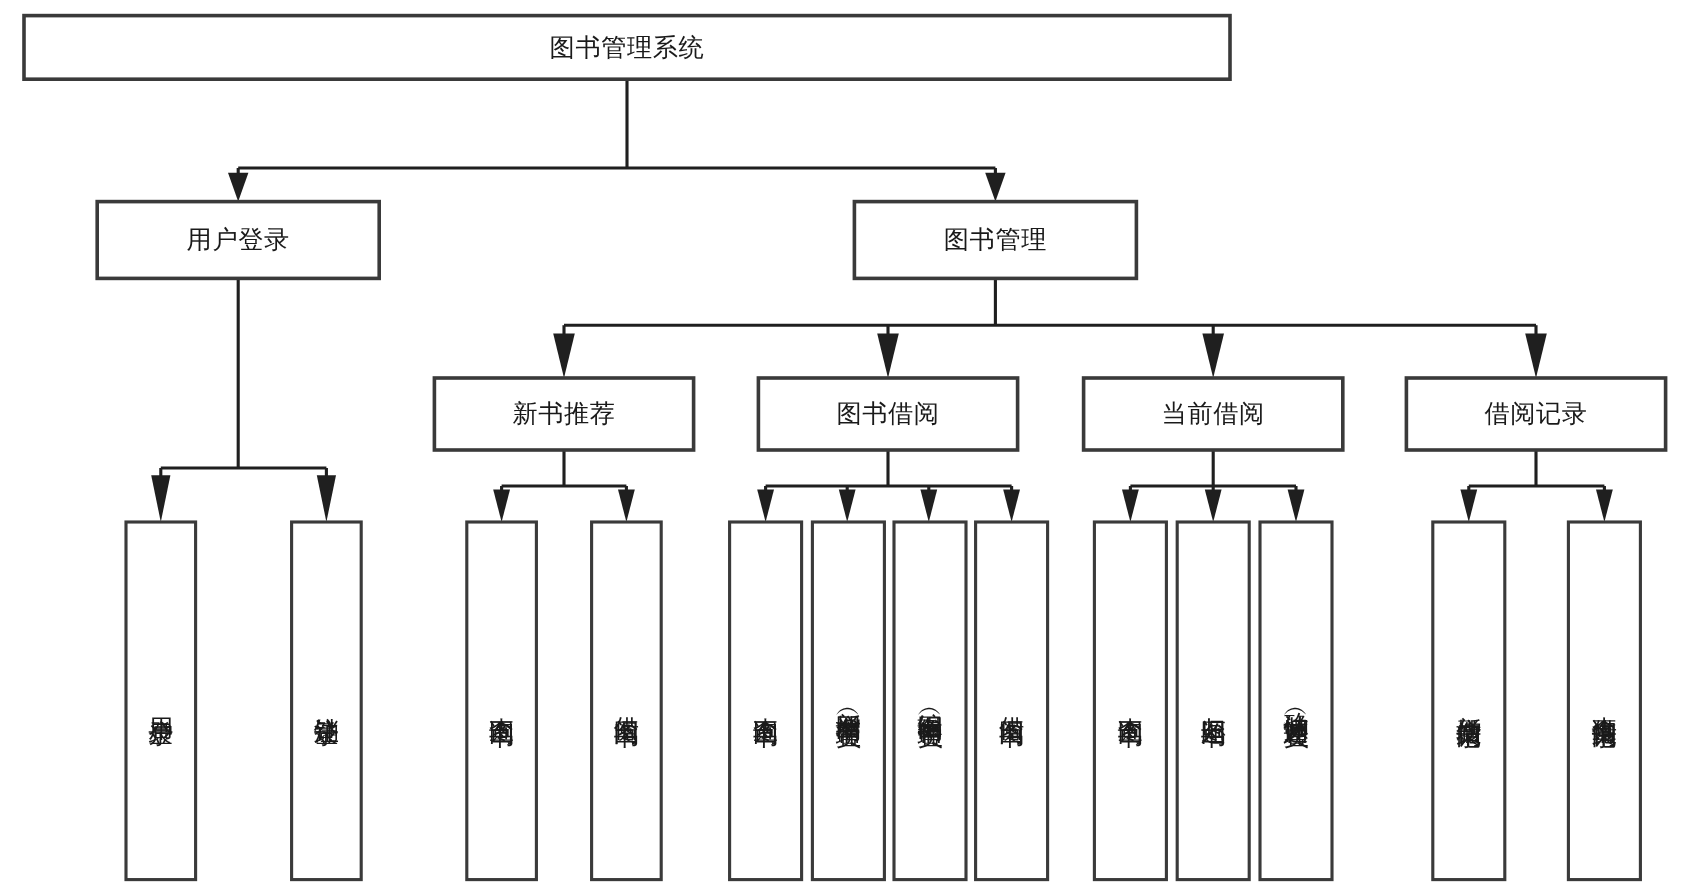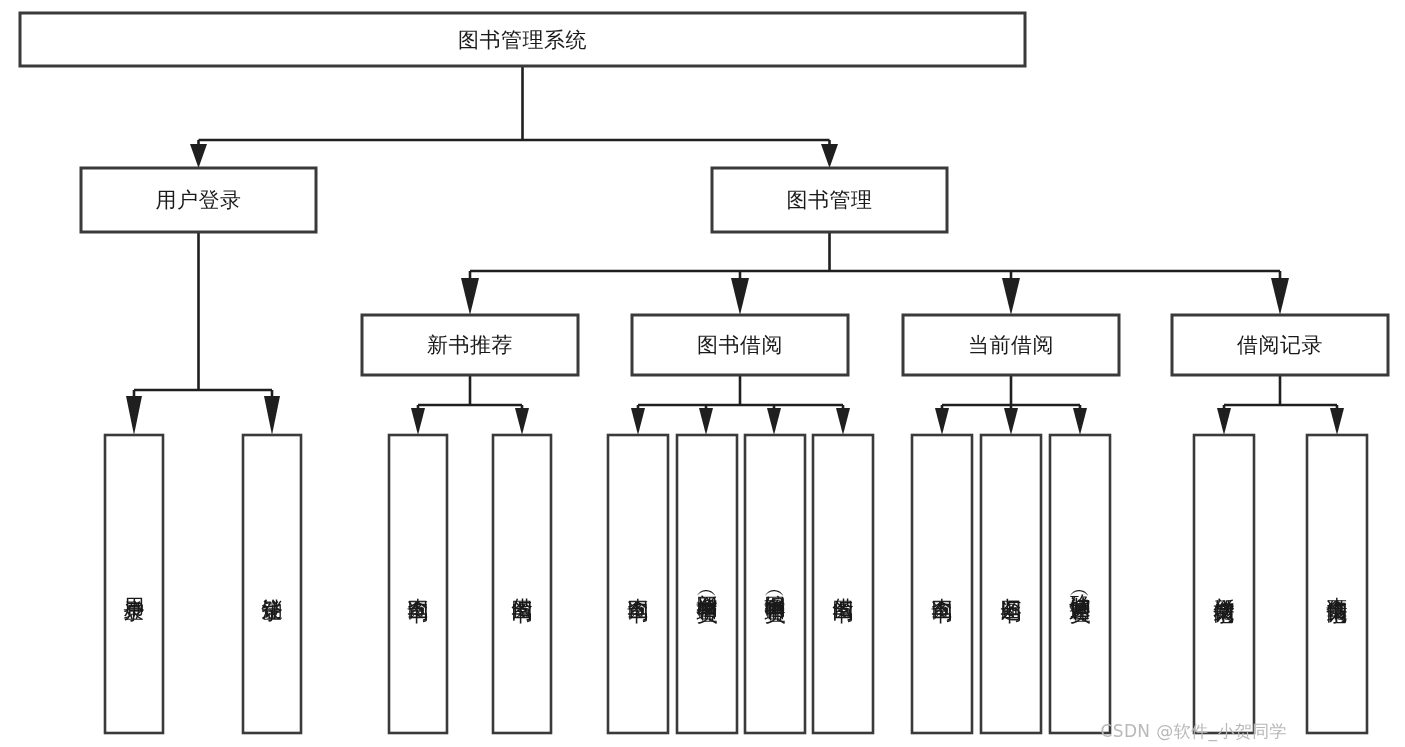--- a/index.html
+++ b/index.html
@@ -240,14 +240,13 @@
   <div class="leaf-label" style="left:745px; top:435px; width:60px; height:298px;">编辑图书（管理员）</div>
   <div class="leaf-label" style="left:813px; top:435px; width:60px; height:298px;">借阅图书</div>
 
   <div class="leaf-label" style="left:912px; top:435px; width:60px; height:298px;">查询图书</div>
   <div class="leaf-label" style="left:981px; top:435px; width:60px; height:298px;">归还图书</div>
   <div class="leaf-label" style="left:1050px; top:435px; width:60px; height:298px;">确认归还（管理员）</div>
 
   <div class="leaf-label" style="left:1194px; top:435px; width:60px; height:298px;">新增借阅记录</div>
   <div class="leaf-label" style="left:1307px; top:435px; width:60px; height:298px;">查询借阅记录</div>
 
-  <div id="watermark">CSDN @软件_小贺同学</div>
 </div>
 
 </body></html>

